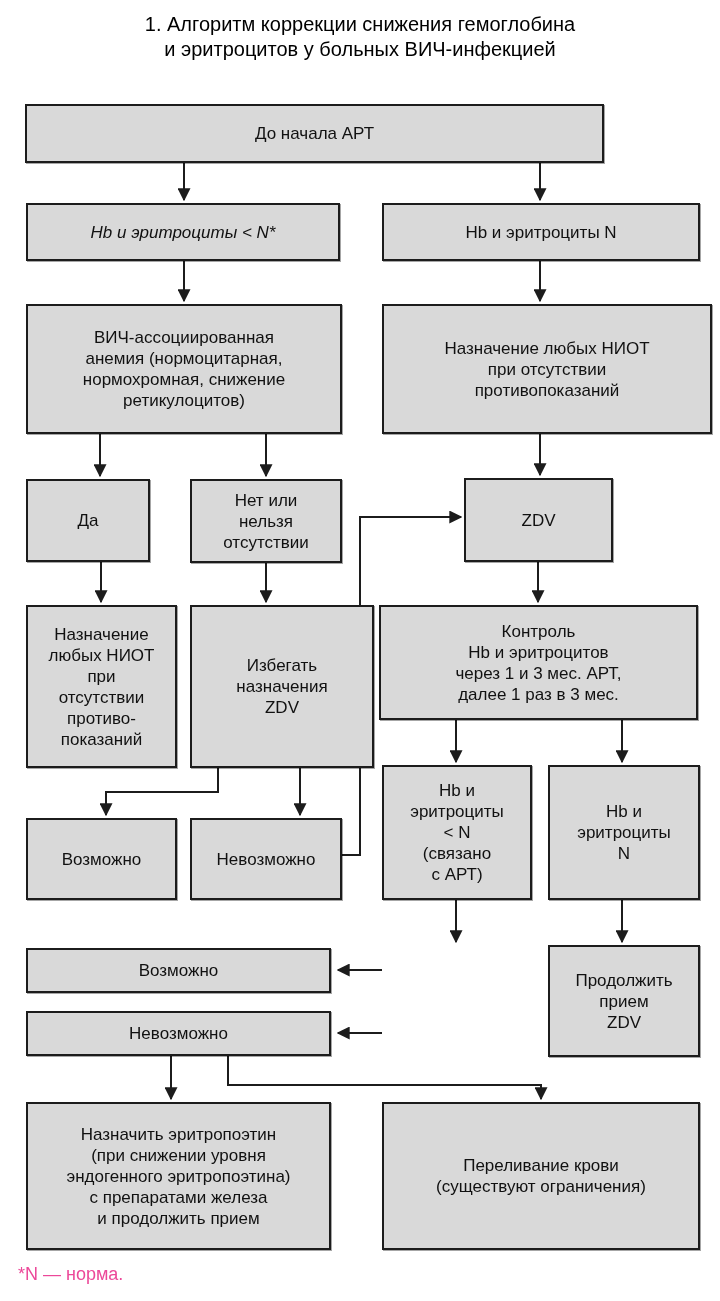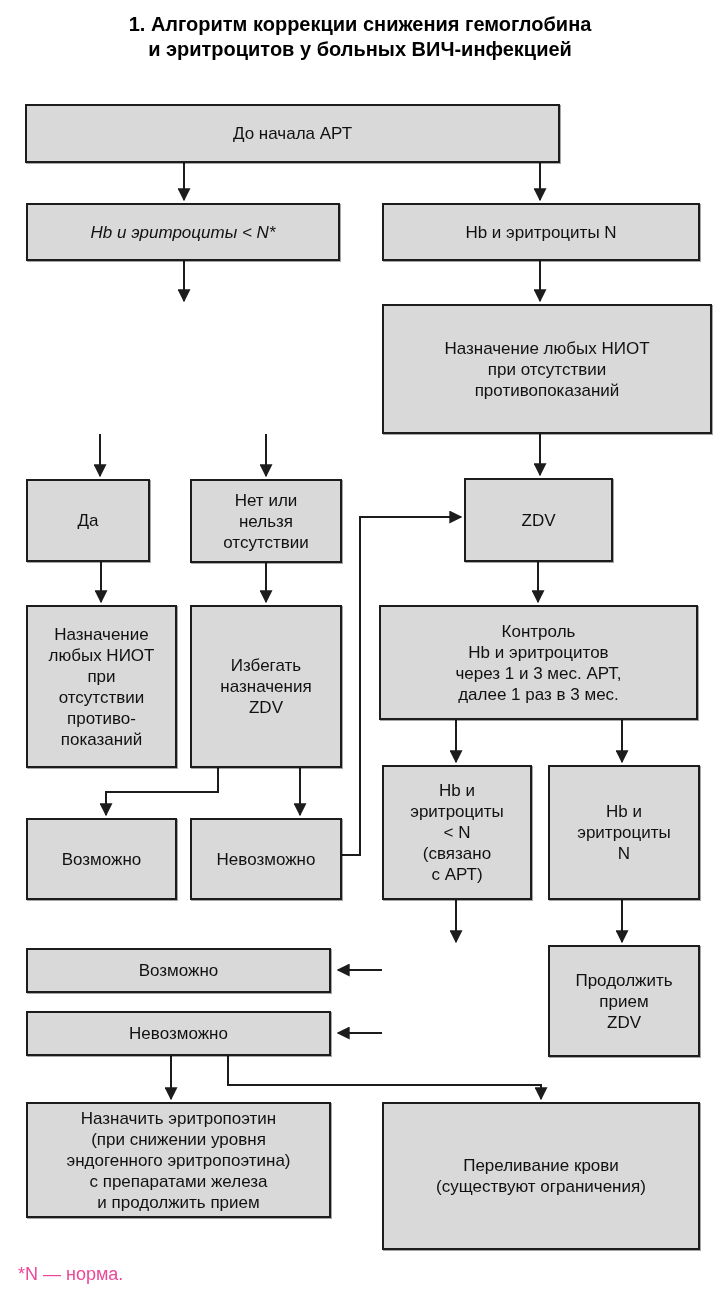--- a/index.html
+++ b/index.html
@@ -12,59 +12,59 @@
   .canvas{
     position:relative;
     width:720px;height:1301px;
     background:var(--bg);
     font-family:"Liberation Sans","DejaVu Sans",sans-serif;
     color:var(--text);
     overflow:hidden;
   }
   .title{
     position:absolute;left:0;top:12px;width:720px;
-    text-align:center;font-weight:bold;font-size:20px;line-height:25px;
+    text-align:center;font-weight:normal;font-size:20px;line-height:25px;
     white-space:pre-line;color:#000;
   }
   .footnote{
     position:absolute;left:18px;top:1264px;
     font-size:18px;color:#ec4899;
   }
   .connectors{position:absolute;left:0;top:0;width:720px;height:1301px;}
   .node{
     position:absolute;box-sizing:border-box;
     background:var(--fill);
     border:2px solid var(--line);
     display:flex;align-items:center;justify-content:center;
     text-align:center;white-space:pre-line;
     font-size:17px;line-height:21px;
     padding:2px 6px;
     box-shadow:1px 1px 0 rgba(0,0,0,0.35);
   }
   
-  .n-start            {left:25px;  top:104px;  width:535px; height:59px;}
+  .n-start            {left:25px;  top:104px;  width:579px; height:59px;}
   .n-hb-low           {left:26px;  top:203px;  width:314px; height:58px;font-style:italic;}
   .n-hb-normal        {left:382px; top:203px;  width:318px; height:58px;}
   .n-hiv-anemia       {left:26px;  top:304px;  width:316px; height:130px;}
   .n-nrti-right       {left:382px; top:304px;  width:330px; height:130px;}
   .n-yes              {left:26px;  top:479px;  width:124px; height:83px;}
   .n-no-exclude       {left:190px; top:479px;  width:152px; height:84px;}
   .n-zdv              {left:464px; top:478px;  width:149px; height:84px;}
   .n-nrti-left        {left:26px;  top:605px;  width:151px; height:163px;}
-  .n-avoid-zdv        {left:190px; top:605px;  width:152px; height:163px;}
+  .n-avoid-zdv        {left:190px; top:605px;  width:184px; height:163px;}
   .n-control          {left:379px; top:605px;  width:319px; height:115px;}
   .n-possible-small   {left:26px;  top:818px;  width:151px; height:82px;}
   .n-impossible-small {left:190px; top:818px;  width:152px; height:82px;}
   .n-hb-low-art       {left:382px; top:765px;  width:150px; height:135px;}
   .n-hb-normal2       {left:548px; top:765px;  width:152px; height:135px;}
   .n-possible-wide    {left:26px;  top:948px;  width:305px; height:45px;}
   .n-impossible-wide  {left:26px;  top:1011px; width:305px; height:45px;}
   .n-replace-zdv      {left:382px; top:945px;  width:150px; height:112px;}
   .n-continue-zdv     {left:548px; top:945px;  width:152px; height:112px;}
-  .n-epo              {left:26px;  top:1102px; width:305px; height:116px;}
+  .n-epo              {left:26px;  top:1102px; width:305px; height:148px;}
   .n-transfusion      {left:382px; top:1102px; width:318px; height:148px;}
 </style>
 </head>
 <body>
 
 <div class="canvas">
 
   <div class="title">1. Алгоритм коррекции снижения гемоглобина
 и эритроцитов у больных ВИЧ-инфекцией</div>
 
@@ -93,20 +93,24 @@
     <path d="M622,900 V942" marker-end="url(#ah)"></path>
     <path d="M382,970 H338" marker-end="url(#ah)"></path>
     <path d="M382,1033 H338" marker-end="url(#ah)"></path>
     <path d="M171,1056 V1099" marker-end="url(#ah)"></path>
     <path d="M228,1056 V1085 H541 V1099" marker-end="url(#ah)"></path>
   </svg>
 
   <div class="node n-start">До начала АРТ</div>
   <div class="node n-hb-low">Hb и эритроциты &lt; N*</div>
   <div class="node n-hb-normal">Hb  и эритроциты N</div>
+  <div class="node n-hiv-anemia">ВИЧ-ассоциированная
+анемия (нормоцитарная,
+нормохромная, снижение
+ретикулоцитов)</div>
   <div class="node n-nrti-right">Назначение любых НИОТ
 при отсутствии
 противопоказаний</div>
   <div class="node n-yes">Да</div>
   <div class="node n-no-exclude">Нет или
 нельзя
 отсутствии</div>
   <div class="node n-zdv">ZDV</div>
   <div class="node n-nrti-left">Назначение
 любых НИОТ

